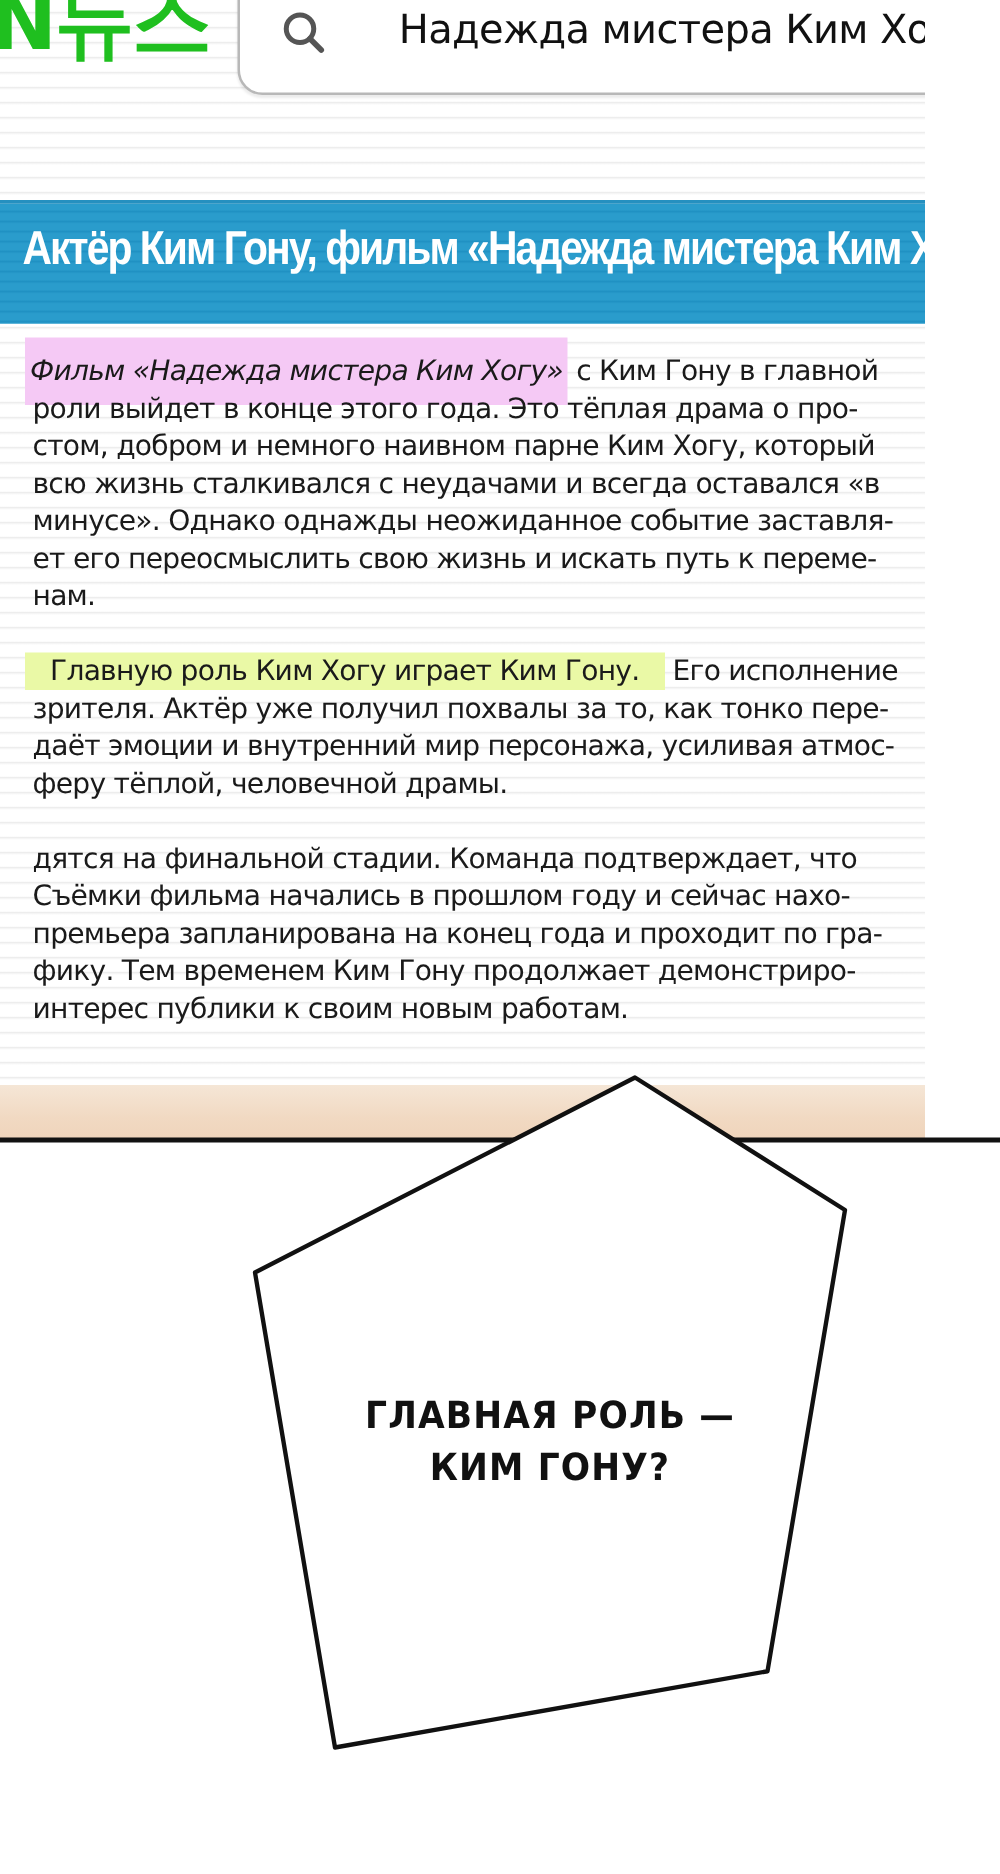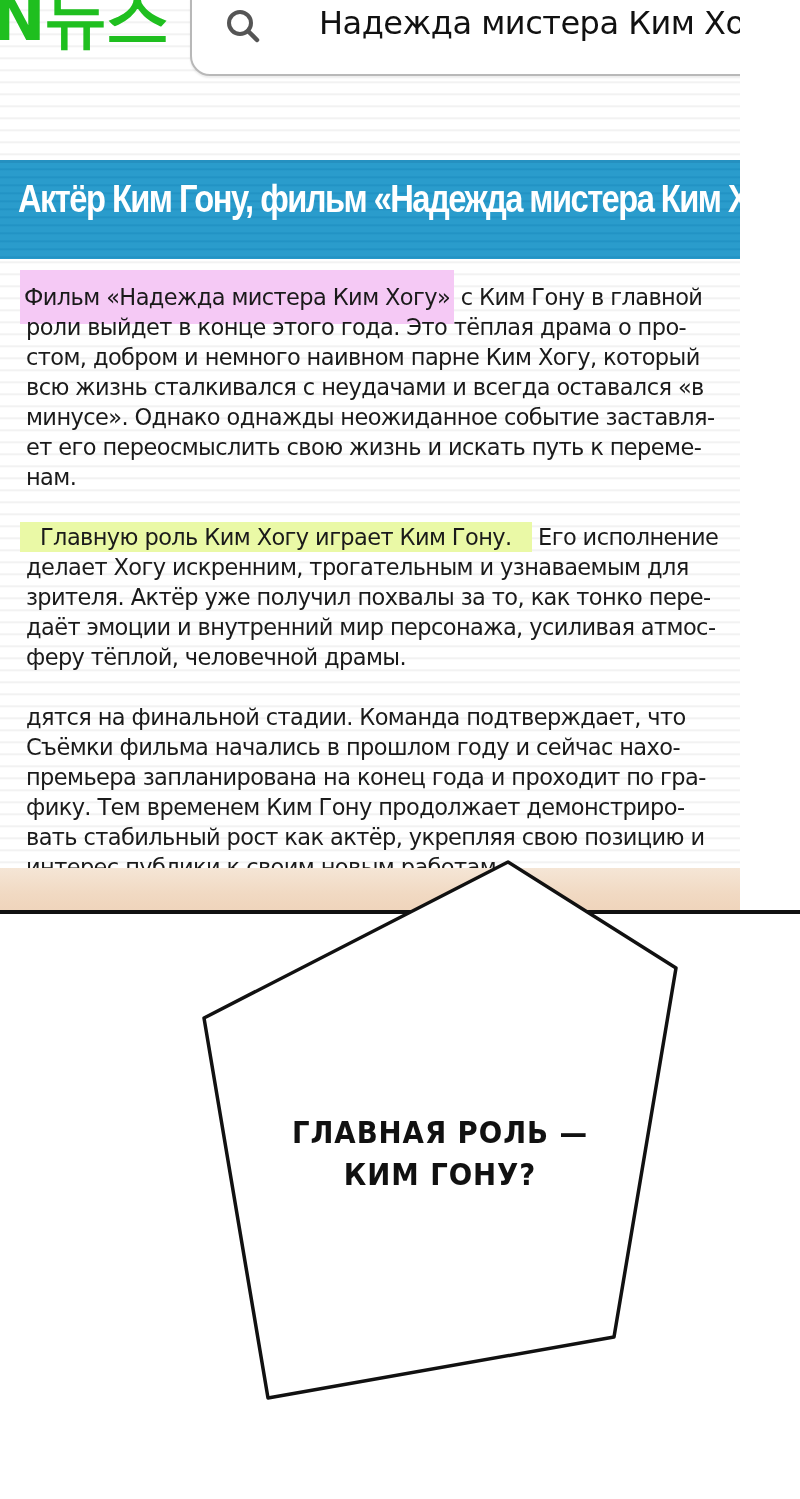--- a/index.html
+++ b/index.html
@@ -40,21 +40,21 @@
     font-family:"Liberation Sans", sans-serif; white-space:nowrap; letter-spacing:-1.8px;
     transform:scaleX(0.86); transform-origin:left center;
   }
   .article {
     position:absolute; left:26px; top:282px; width:760px;
     font-size:22.5px; line-height:30px; color:#1a1a1a; font-family:"DejaVu Sans", sans-serif;
     letter-spacing:-0.6px;
   }
   .para { margin:0 0 30px 0; }
   .line { display:block; white-space:nowrap; }
-  .hl-pink { background:#f5c9f5; padding:14px 4px; margin-left:-6px; }
+  .hl-pink { background:#f5c9f5; padding:14px 4px; margin-left:-6px;font-style:italic; }
   .hl-yellow { background:#eaf9a6; padding:2px 20px; margin-left:-6px; }
   .bubble { position:absolute; left:0; top:0; width:800px; height:1499px; pointer-events:none; }
   .bubble-text {
     position:absolute; left:250px; top:1112px; width:380px; text-align:center;
     font-family:"DejaVu Sans", sans-serif; font-weight:bold; font-size:30px; line-height:42px;
     color:#111; letter-spacing:1px; transform:scaleX(0.92);
   }
 </style>
 </head>
 <body>
@@ -77,31 +77,29 @@
       <span class="line"><span class="hl-pink">Фильм «Надежда мистера Ким Хогу»</span><span> с Ким Гону в главной</span></span>
       <span class="line">роли выйдет в конце этого года. Это тёплая драма о про-</span>
       <span class="line">стом, добром и немного наивном парне Ким Хогу, который</span>
       <span class="line">всю жизнь сталкивался с неудачами и всегда оставался «в</span>
       <span class="line">минусе». Однако однажды неожиданное событие заставля-</span>
       <span class="line">ет его переосмыслить свою жизнь и искать путь к переме-</span>
       <span class="line">нам.</span>
     </div>
     <div class="para">
       <span class="line"><span class="hl-yellow">Главную роль Ким Хогу играет Ким Гону.</span><span> Его исполнение</span></span>
-      <span class="line">делает Хогу искренним, трогательным и узнаваемым для</span>
       <span class="line">зрителя. Актёр уже получил похвалы за то, как тонко пере-</span>
       <span class="line">даёт эмоции и внутренний мир персонажа, усиливая атмос-</span>
       <span class="line">феру тёплой, человечной драмы.</span>
     </div>
     <div class="para">
       <span class="line">дятся на финальной стадии. Команда подтверждает, что</span>
       <span class="line">Съёмки фильма начались в прошлом году и сейчас нахо-</span>
       <span class="line">премьера запланирована на конец года и проходит по гра-</span>
       <span class="line">фику. Тем временем Ким Гону продолжает демонстриро-</span>
-      <span class="line">вать стабильный рост как актёр, укрепляя свою позицию и</span>
       <span class="line">интерес публики к своим новым работам.</span>
     </div>
   </div>
 
   <div class="panel-tan"></div>
 </div>
 <div class="panel-border"></div>
 
 <svg class="bubble" viewBox="0 0 800 1499">
   <path d="M 508 862 L 676 968 L 614 1337 L 268 1398 L 204 1018 Z" fill="#ffffff" stroke="#111" stroke-width="3.5" stroke-linejoin="round"></path>

